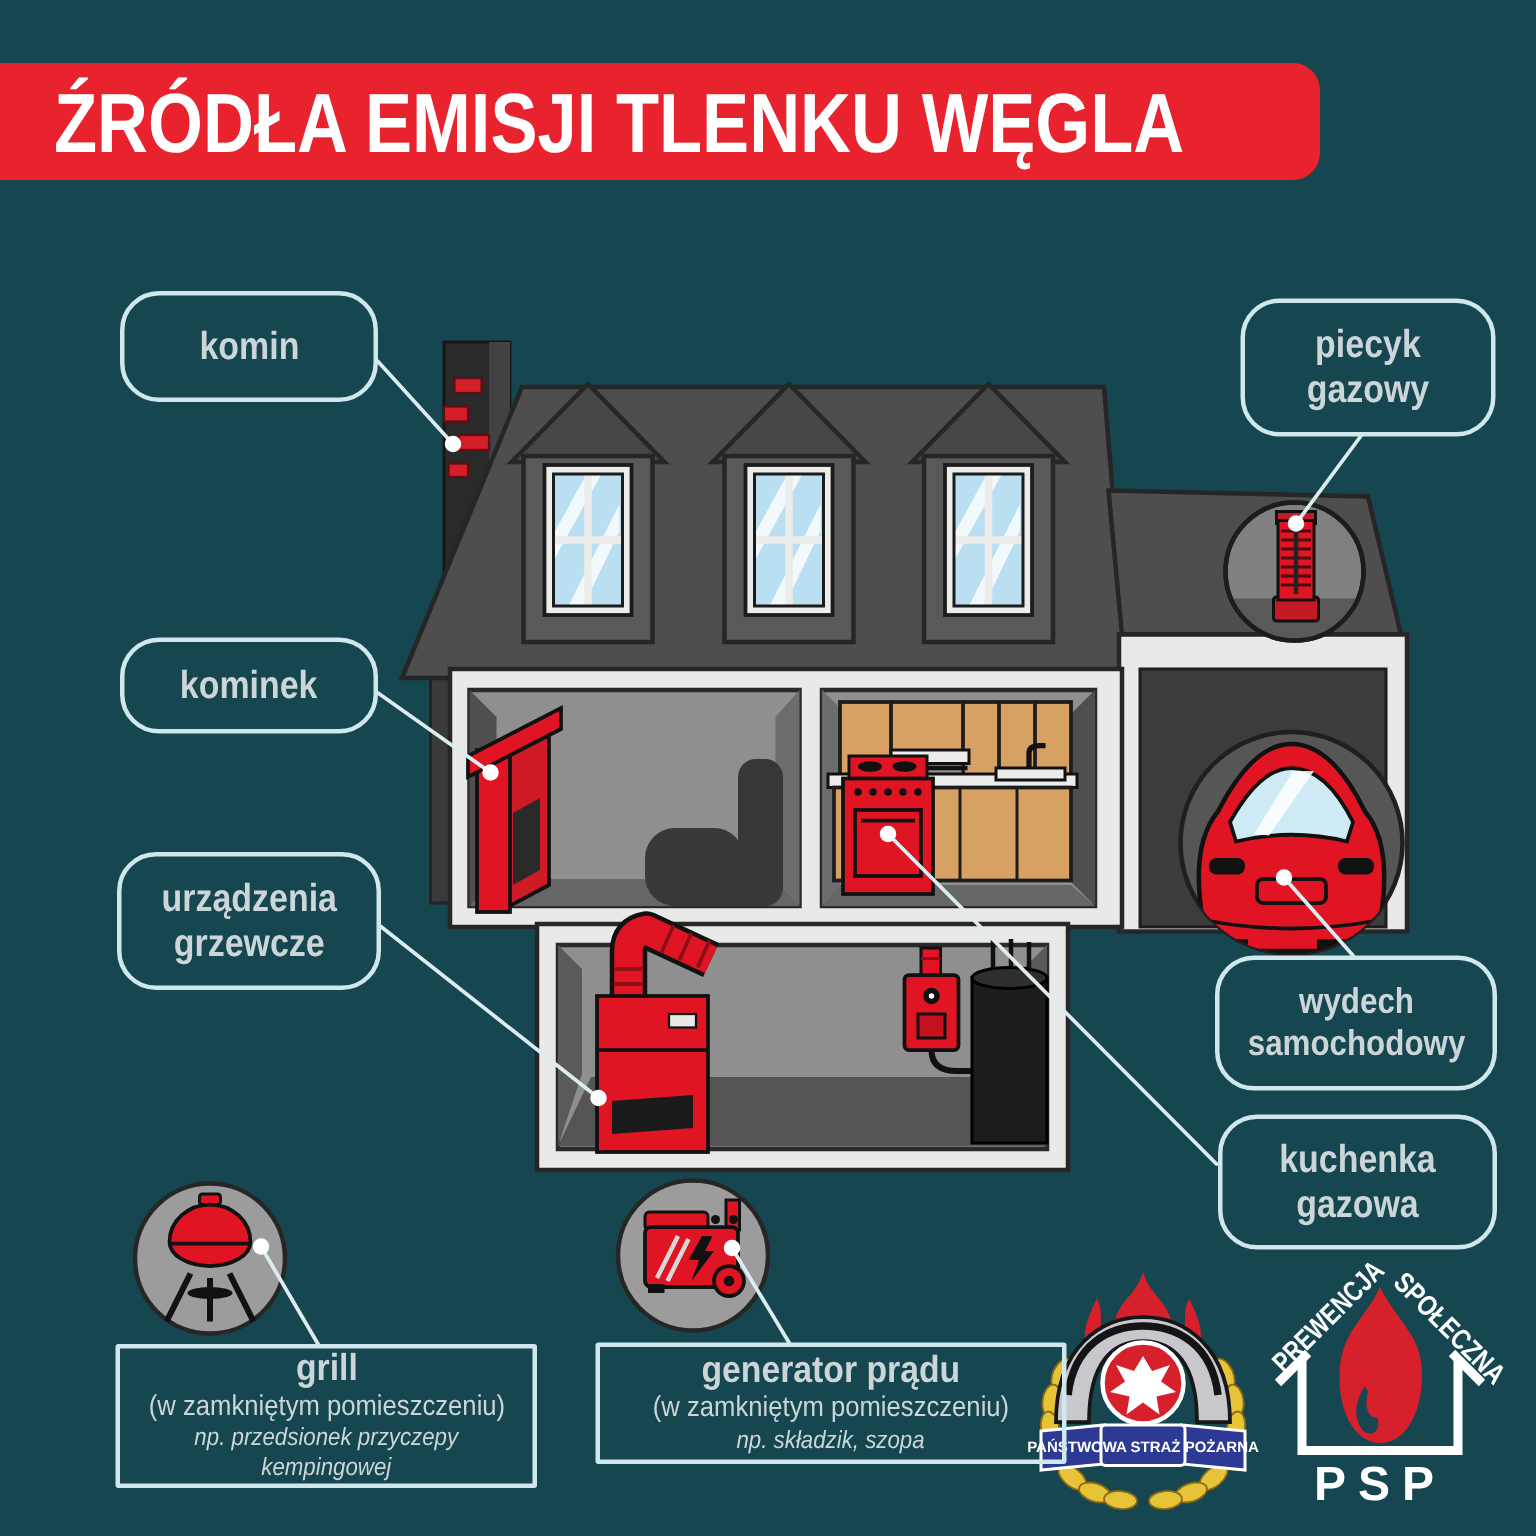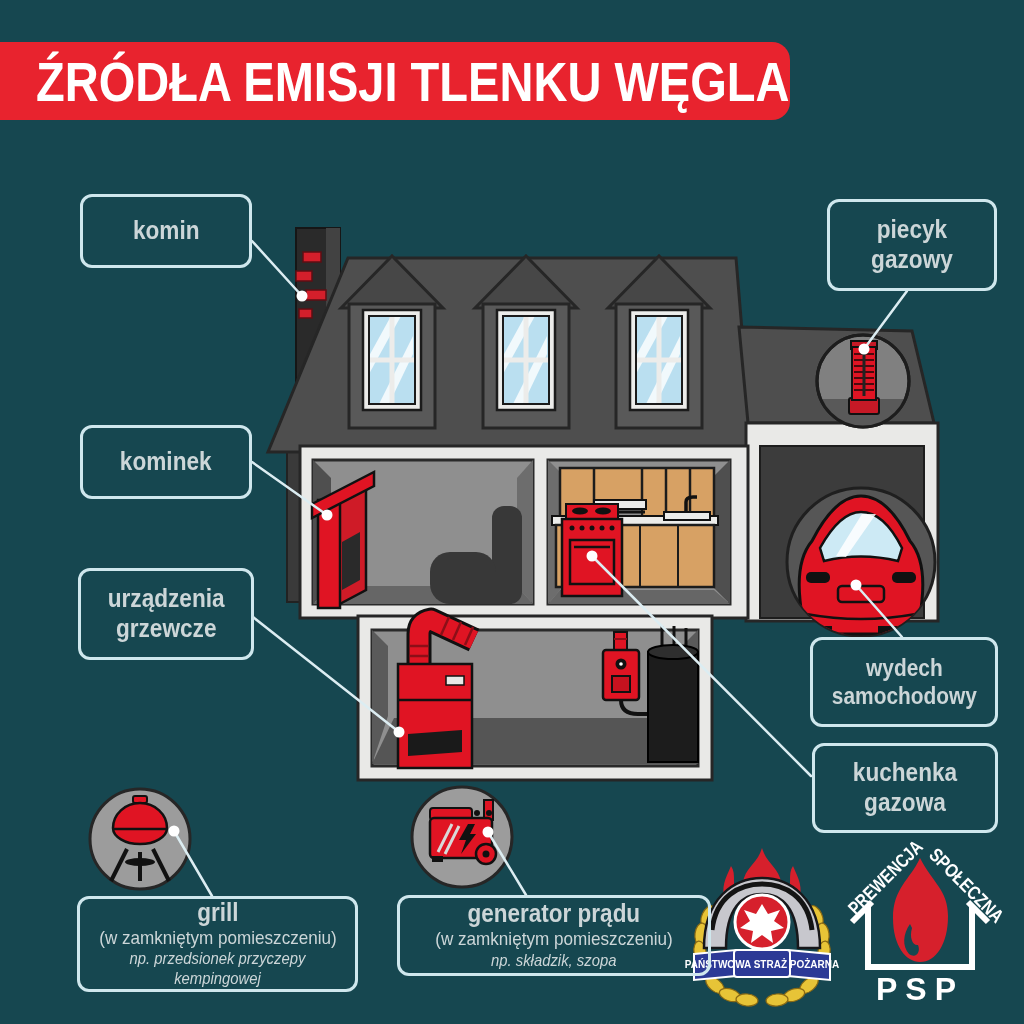--- a/index.html
+++ b/index.html
@@ -3,29 +3,29 @@
 <meta charset="utf-8">
 <style>
   :root{
     --bg:#164750; --red:#e8232e; --item-red:#e01423;
     --label-border:#cfe7ed; --label-text:#ccd6d8; --line:#dcedf2;
   }
   html,body{margin:0;padding:0;}
   body{background:var(--bg);font-family:"Liberation Sans",sans-serif;}
   #stage{position:relative;width:1024px;height:1024px;background:var(--bg);overflow:hidden;}
   #illustration{position:absolute;left:0;top:0;}
-  .banner{position:absolute;left:0;top:42px;width:790px;height:78px;background:var(--red);
+  .banner{position:absolute;left:0;top:42px;width:880px;height:78px;background:var(--red);
           border-radius:0 18px 18px 0;display:flex;align-items:center;padding-left:36px;box-sizing:border-box;}
   .banner-text{color:#ffffff;font-size:56px;font-weight:bold;letter-spacing:0px;white-space:nowrap;
           transform:scaleX(.84);transform-origin:left center;}
-  .label{position:absolute;border:3px solid var(--label-border);border-radius:12px;
+  .label{position:absolute;border:3px solid var(--label-border);border-radius:26px;
          display:flex;align-items:center;justify-content:center;color:var(--label-text);
          font-weight:bold;text-align:center;box-sizing:border-box;}
   .label-text{white-space:pre-line;font-size:26px;line-height:1.15;transform:scaleX(.87);}
-  .infobox{position:absolute;border:3px solid var(--label-border);border-radius:12px;
+  .infobox{position:absolute;border:3px solid var(--label-border);border-radius:2px;
            display:flex;flex-direction:column;align-items:center;justify-content:center;
            color:var(--label-text);text-align:center;box-sizing:border-box;padding:4px 2px;}
   .infobox-title{font-size:25px;font-weight:bold;transform:scaleX(.9);line-height:1.1;}
   .infobox-sub{font-size:19px;transform:scaleX(.9);line-height:1.2;}
   .infobox-ex{font-size:16.5px;font-style:italic;transform:scaleX(.9);line-height:1.2;}
 </style>
 </head>
 <body>
 
 <div id="stage">
@@ -296,21 +296,21 @@
   </g>
 </svg>
 
 <div class="banner">
   <span class="banner-text">ŹRÓDŁA EMISJI TLENKU WĘGLA</span>
 </div>
 
 <div class="label" style="left:80px;top:194px;width:172px;height:74px;">
   <span class="label-text">komin</span>
 </div>
-<div class="label" style="left:80px;top:425px;width:172px;height:74px;">
+<div class="label" style="left:80px;top:425px;width:172px;height:64px;">
   <span class="label-text">kominek</span>
 </div>
 <div class="label" style="left:78px;top:568px;width:176px;height:92px;justify-content:center;">
   <span class="label-text">urządzenia
 grzewcze</span>
 </div>
 <div class="label" style="left:827px;top:199px;width:170px;height:92px;align-items:center;">
   <span class="label-text">piecyk
 gazowy</span>
 </div>

